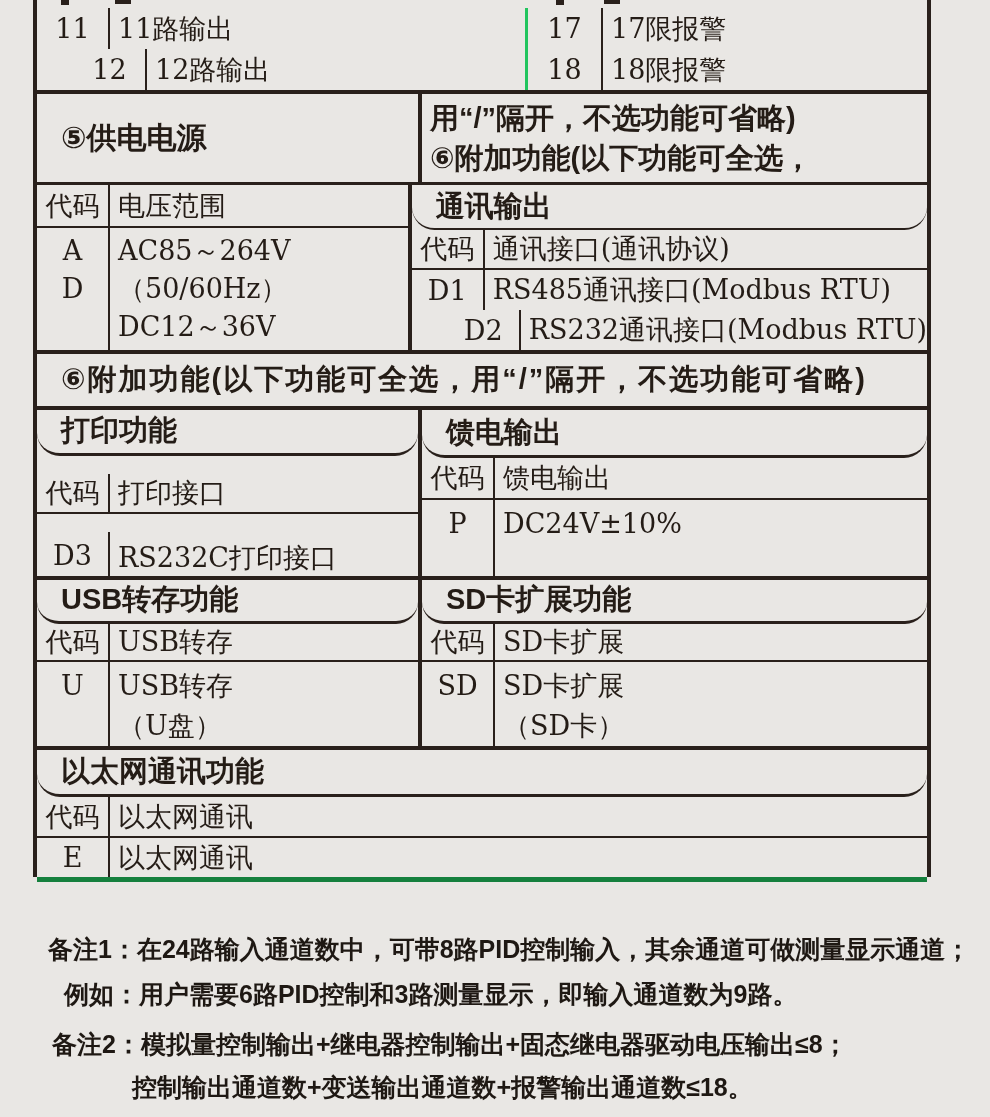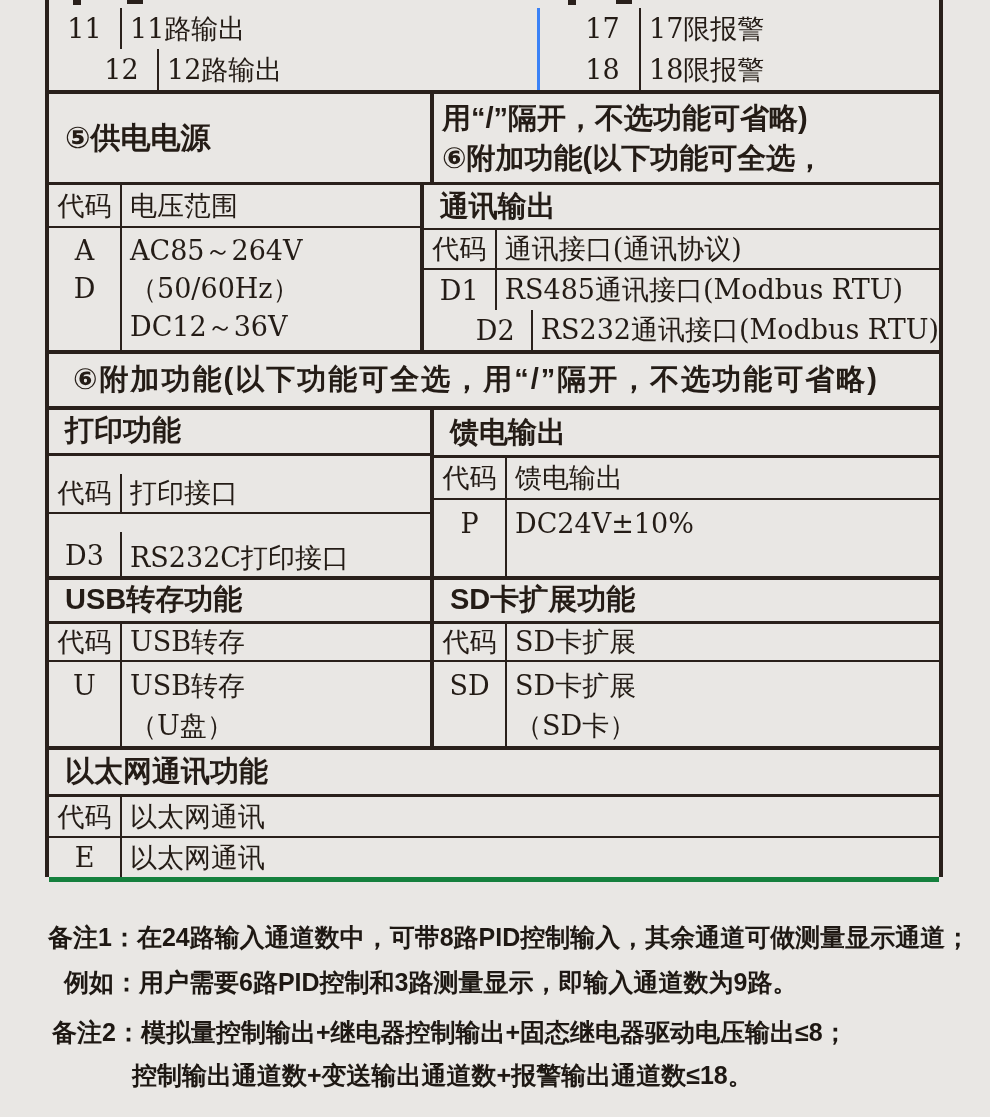--- a/index.html
+++ b/index.html
@@ -5,53 +5,53 @@
   * { margin:0; padding:0; box-sizing:border-box; }
   html,body { background:#e9e7e4; }
   #screen {
     position:relative; width:990px; height:1117px;
     background:#e9e7e4; color:#241c16; overflow:hidden;
     font-family:"DejaVu Serif","Liberation Serif",serif;
   }
   .hei   { font-family:"Liberation Sans","DejaVu Sans",sans-serif; font-weight:bold; }
 
   .tbl {
-    position:absolute; left:45px; top:0; width:898px; height:877px;
+    position:absolute; left:33px; top:0; width:898px; height:877px;
     border-left:4px solid #29201b; border-right:4px solid #29201b;
   }
   .sec { position:relative; width:100%; display:flex; }
   .col { display:flex; flex-direction:column; }
   .bb2 { border-bottom:2px solid #29201b; }
   .bb3 { border-bottom:3px solid #29201b; }
   .bb4 { border-bottom:4px solid #29201b; }
   .bb5 { border-bottom:5px solid #15803d; }
   .vl2 { border-left:2px solid #29201b; }
-  .vl3 { border-left:3px solid #3b82f6;padding-left:26px; }
+  .vl3 { border-left:3px solid #22c55e; }
   .vl4 { border-left:4px solid #29201b; }
 
   .row { display:flex; width:100%; }
   .code-cell { display:flex; align-items:center; justify-content:center; font-size:27px; }
   .desc-cell { display:flex; align-items:center; padding-left:8px; font-size:27px; flex:1; }
   .top-align { align-items:flex-start; padding-top:8px; }
 
   .w71 { width:71px; flex:0 0 71px; }
   .w73 { width:73px; flex:0 0 73px; }
 
-  .title-cell { display:flex; align-items:center; padding-left:16px; font-size:29px; }
+  .title-cell { display:flex; align-items:center; padding-left:24px; font-size:29px;border-radius:23px; }
 
   .mark { position:absolute; top:0; background:#29201b; }
 
   .lines { display:flex; flex-direction:column; padding-top:4px; }
   .lines .ln { line-height:40px; font-size:27px; white-space:nowrap; }
   .lines3 .ln { line-height:38px; }
   .ctr { text-align:center; }
 
   .note {
     position:absolute; font-size:25px; white-space:nowrap; color:#1e1813;
-    font-family:"Liberation Sans","DejaVu Sans",sans-serif; font-weight:bold;
+    font-family:"Liberation Sans","DejaVu Sans",sans-serif; font-weight:bold;margin-top:12px;
   }
 </style>
 </head>
 <body>
 
 <div id="screen">
 
   <div class="tbl">
 
     <div class="sec" style="height:8px;">

